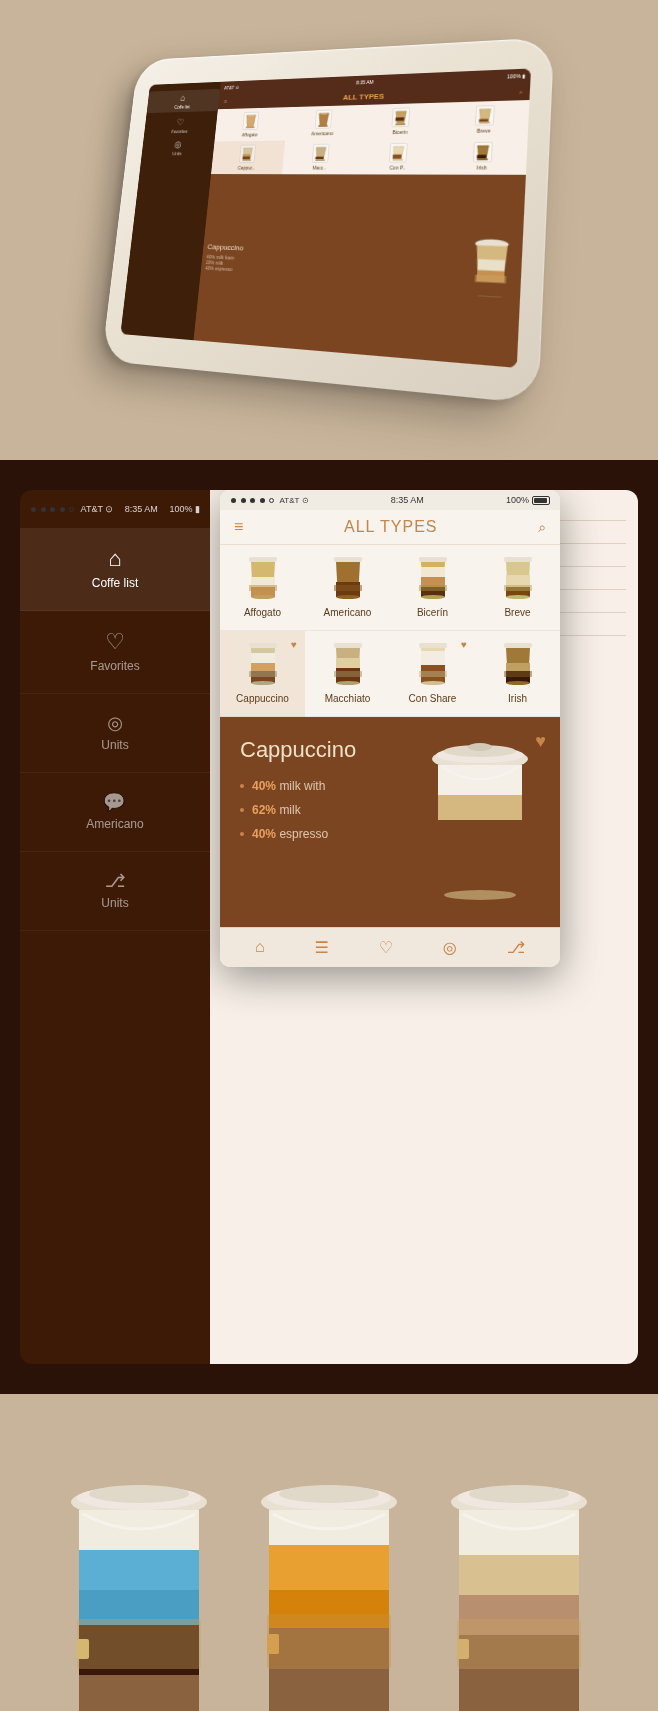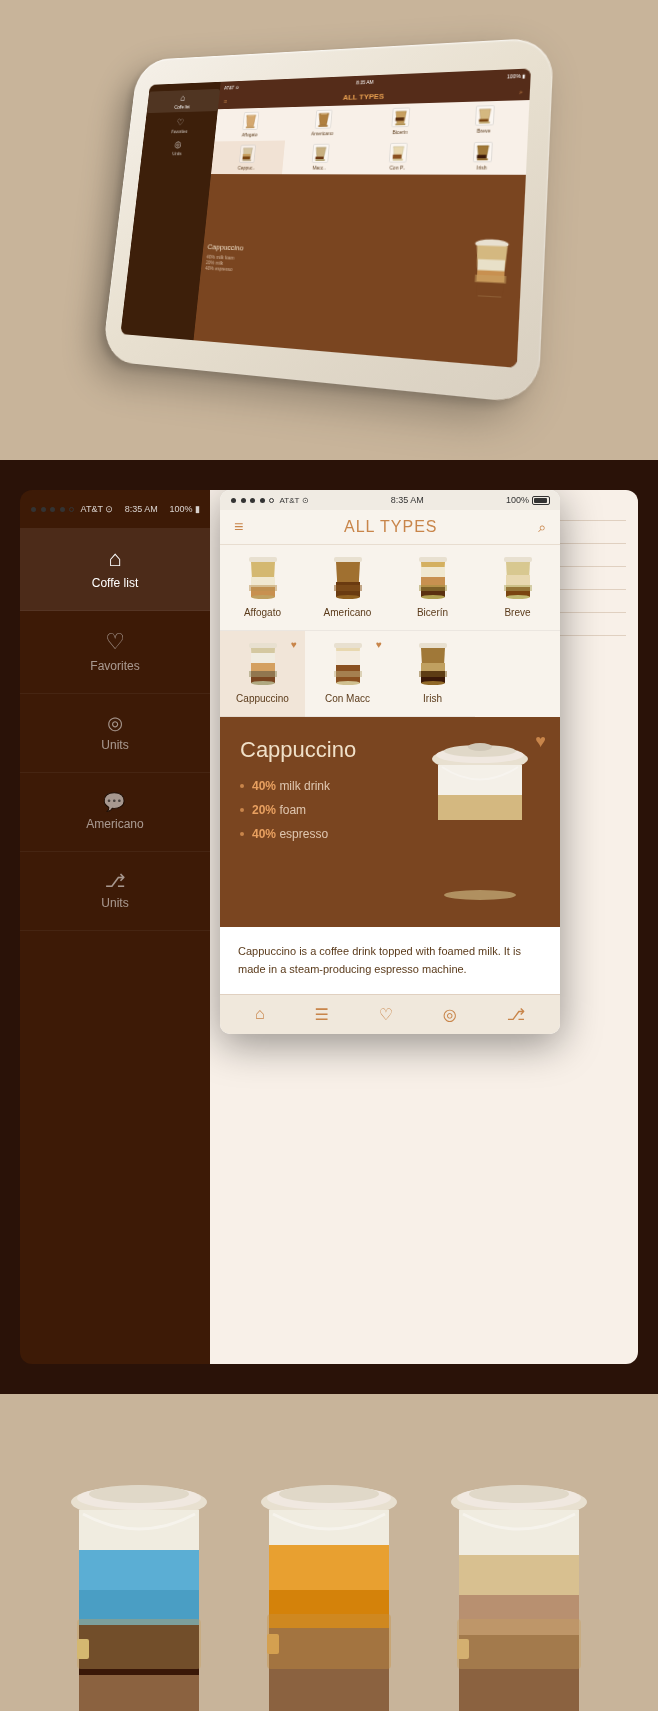--- a/index.html
+++ b/index.html
@@ -736,34 +736,47 @@
               <rect x="8" y="10" width="24" height="10" fill="#f0ece0"></rect>
               <rect x="8" y="20" width="24" height="8" fill="#d4a060"></rect>
               <rect x="8" y="28" width="24" height="12" fill="#7a4520"></rect>
               <ellipse cx="20" cy="40" rx="12" ry="2" fill="#b0a880"></ellipse>
               <rect x="6" y="28" width="28" height="6" fill="#a09870" opacity="0.6"></rect>
             </svg>
           </div>
           <span class="coffee-item-name">Cappuccino</span>
         </div>
 
+        <div class="coffee-grid-item">
+          <div class="coffee-cup-icon">
+            <svg class="coffee-cup-svg" viewBox="0 0 40 44">
+              <rect x="6" y="0" width="28" height="5" rx="2" fill="#e8e0d0"></rect>
+              <path d="M8,5 L10,40 L30,40 L32,5 Z" fill="#c8b080"></path>
+              <rect x="8" y="15" width="24" height="10" fill="#e0d0a0"></rect>
+              <rect x="8" y="25" width="24" height="15" fill="#6a3510"></rect>
+              <ellipse cx="20" cy="40" rx="12" ry="2" fill="#b0a070"></ellipse>
+              <rect x="6" y="28" width="28" height="6" fill="#a09060" opacity="0.5"></rect>
+            </svg>
+          </div>
+          <span class="coffee-item-name">Macchiato</span>
+        </div>
 
         <div class="coffee-grid-item">
           <span class="coffee-item-heart">♥</span>
           <div class="coffee-cup-icon">
             <svg class="coffee-cup-svg" viewBox="0 0 40 44">
               <rect x="6" y="0" width="28" height="5" rx="2" fill="#e8e0d0"></rect>
               <path d="M8,5 L10,40 L30,40 L32,5 Z" fill="#e8d8b0"></path>
               <rect x="8" y="8" width="24" height="14" fill="#f4ece0"></rect>
               <rect x="8" y="22" width="24" height="18" fill="#8a5020"></rect>
               <ellipse cx="20" cy="40" rx="12" ry="2" fill="#d0c090"></ellipse>
               <rect x="6" y="28" width="28" height="6" fill="#c0b080" opacity="0.5"></rect>
             </svg>
           </div>
-          <span class="coffee-item-name">Con Macc</span>
+          <span class="coffee-item-name">Con Share</span>
         </div>
 
         <div class="coffee-grid-item">
           <div class="coffee-cup-icon">
             <svg class="coffee-cup-svg" viewBox="0 0 40 44">
               <rect x="6" y="0" width="28" height="5" rx="2" fill="#e8e0d0"></rect>
               <path d="M8,5 L10,40 L30,40 L32,5 Z" fill="#a07838"></path>
               <rect x="8" y="20" width="24" height="8" fill="#c0a060"></rect>
               <rect x="8" y="28" width="24" height="12" fill="#3a1808"></rect>
               <ellipse cx="20" cy="40" rx="12" ry="2" fill="#906828"></ellipse>
@@ -775,28 +788,28 @@
       </div>
 
       <div class="detail-section" style="position:relative;">
         <span class="detail-heart">♥</span>
         <div class="detail-info">
           <div class="detail-title">Cappuccino</div>
           <div class="detail-ingredient">
             <div class="ingredient-bar"></div>
             <span class="ingredient-text">
               <span class="ingredient-pct">40%</span>
-              <span>milk drink</span>
+              <span>milk with</span>
             </span>
           </div>
           <div class="detail-ingredient">
             <div class="ingredient-bar"></div>
             <span class="ingredient-text">
-              <span class="ingredient-pct">20%</span>
-              <span>foam</span>
+              <span class="ingredient-pct">62%</span>
+              <span>milk</span>
             </span>
           </div>
           <div class="detail-ingredient">
             <div class="ingredient-bar"></div>
             <span class="ingredient-text">
               <span class="ingredient-pct">40%</span>
               <span>espresso</span>
             </span>
           </div>
         </div>
@@ -819,23 +832,20 @@
 
             <rect x="18" y="83" width="84" height="75" fill="#7a4520"></rect>
 
             <path d="M22,30 Q60,55 98,30" stroke="rgba(255,255,255,0.3)" fill="none" stroke-width="2"></path>
 
             <ellipse cx="60" cy="158" rx="36" ry="5" fill="#b09060"></ellipse>
           </svg>
         </div>
       </div>
 
-      <div class="description-section">
-        <p class="description-text">Cappuccino is a coffee drink topped with foamed milk. It is made in a steam-producing espresso machine.</p>
-      </div>
 
       <div class="bottom-nav">
         <span class="bottom-nav-item">⌂</span>
         <span class="bottom-nav-item">☰</span>
         <span class="bottom-nav-item">♡</span>
         <span class="bottom-nav-item">◎</span>
         <span class="bottom-nav-item">⎇</span>
       </div>
     </div>
 

